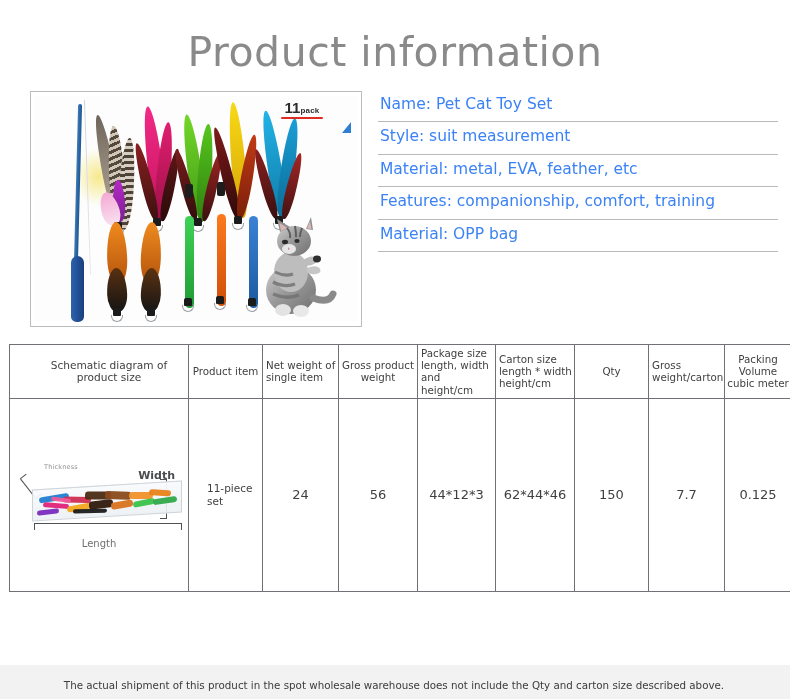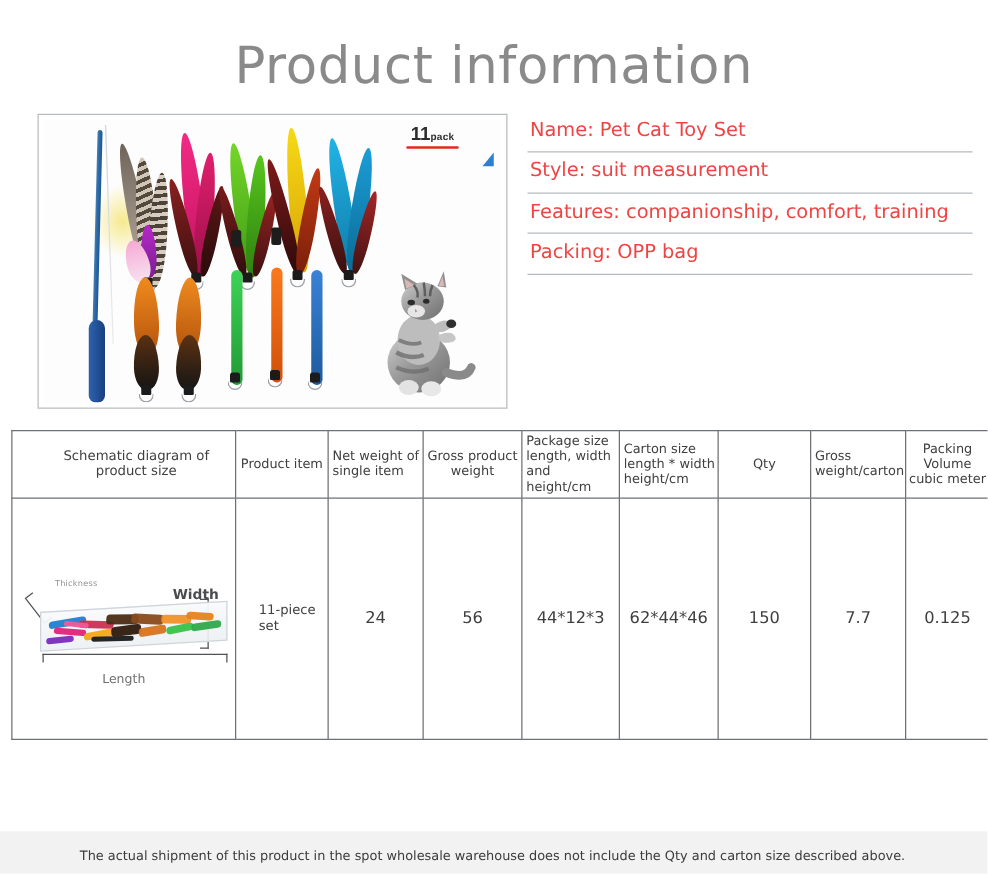--- a/index.html
+++ b/index.html
@@ -28,21 +28,21 @@
 
   
   .upper {
     display: flex;
     padding: 16px 12px 0 30px;
     align-items: flex-start;
   }
 
   
   .photo-frame {
-    width: 376px;
+    width: 332px;
     height: 236px;
     border: 1px solid #b9bcbe;
     background: #ffffff;
     position: relative;
     flex: 0 0 auto;
     overflow: hidden;
   }
   .photo-inner {
     position: absolute;
     inset: 4px;
@@ -126,21 +126,21 @@
   .kitten { position: absolute; right: 14px; bottom: 4px; width: 92px; height: 104px; }
 
   
   .specs {
     flex: 1 1 auto;
     margin-left: 16px;
     padding-top: 2px;
   }
   .spec-row {
     border-bottom: 1px solid #b7bbbe;
-    color: #ef4444;
+    color: #3b82f6;
     font-size: 15.5px;
     line-height: 1.25;
     padding: 5px 0 7px 2px;
     white-space: nowrap;
     font-family: "DejaVu Sans", sans-serif;
   }
   .spec-row:first-child { padding-top: 2px; }
 
   
   .table-wrap { padding: 17px 9px 0 9px; }
@@ -390,22 +390,23 @@
 
         <path d="M62 84 q16 6 20 -4" stroke="#8a8a8a" stroke-width="7" fill="none" stroke-linecap="round"></path>
       </svg>
 
     </div>
   </div>
 
   <div class="specs">
     <div class="spec-row">Name: Pet Cat Toy Set</div>
     <div class="spec-row">Style: suit measurement</div>
+    <div class="spec-row">Material: metal, EVA, feather, etc</div>
     <div class="spec-row">Features: companionship, comfort, training</div>
-    <div class="spec-row">Packing: OPP bag</div>
+    <div class="spec-row">Material: OPP bag</div>
   </div>
 </div>
 
 <div class="table-wrap">
   <table class="spec-table">
     <colgroup>
       <col style="width:179px">
       <col style="width:74px">
       <col style="width:76px">
       <col style="width:79px">

